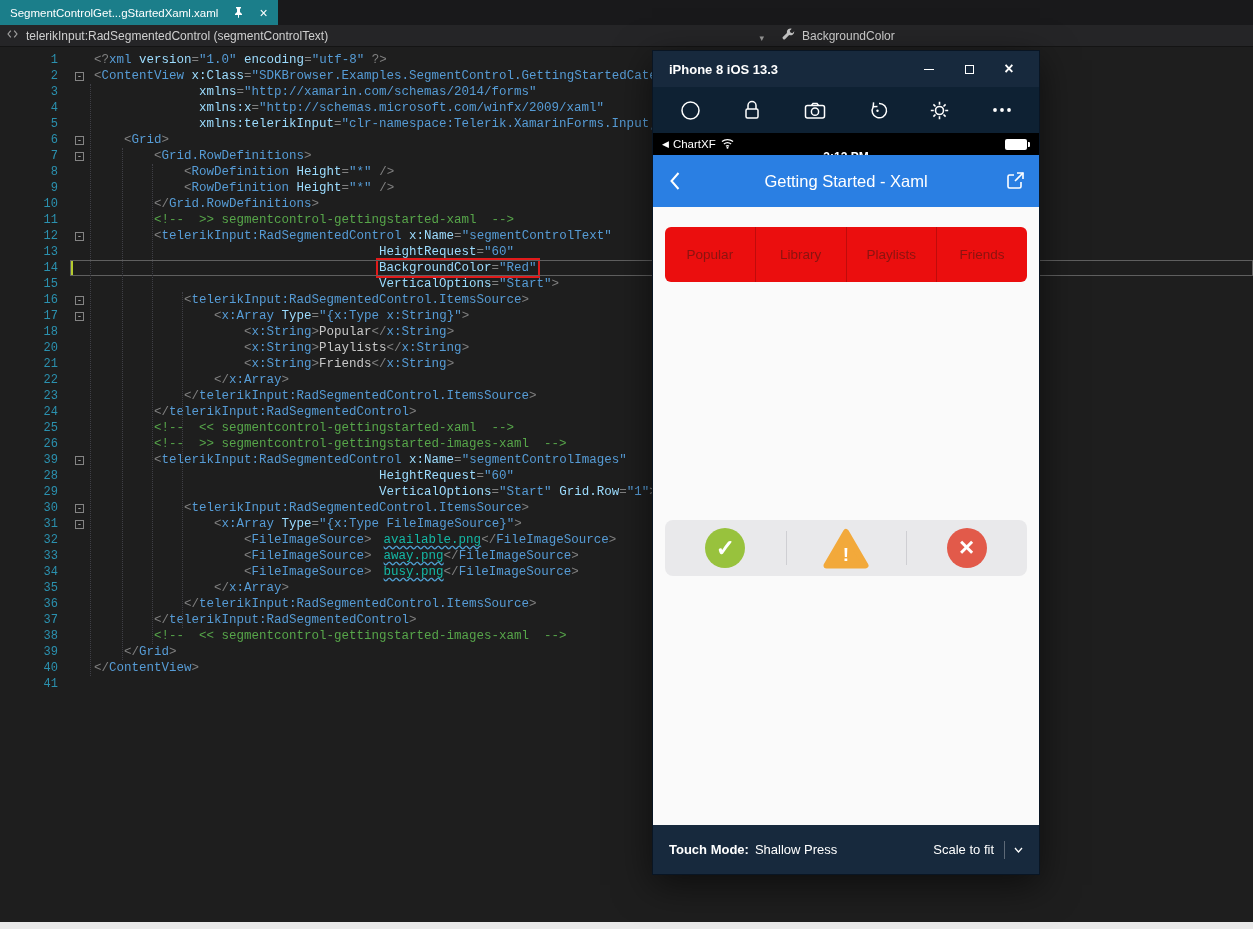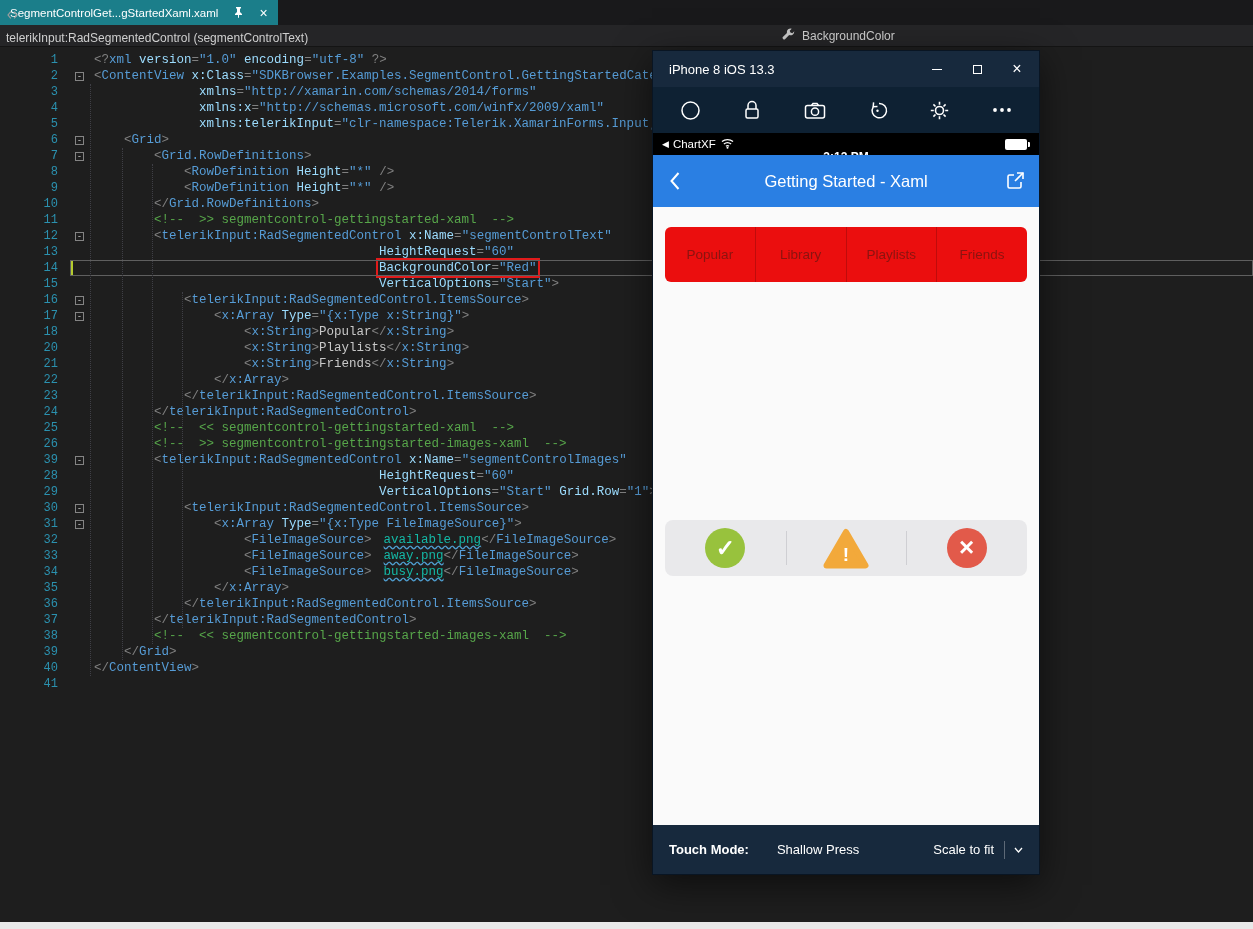--- a/index.html
+++ b/index.html
@@ -10,21 +10,21 @@
   .tabbar{position:absolute;top:0;left:0;right:0;height:25px;background:#19191b;display:flex;}
   .tab{display:flex;align-items:center;gap:16px;background:var(--tab_active);color:#fff;
        padding:0 10px;font-size:11.5px;max-width:280px;}
   .tab-label{white-space:nowrap;}
   .tab-close{font-size:14px;line-height:14px;cursor:default;}
   .pin svg{display:block;}
 
   
   .crumb{position:absolute;top:25px;left:0;right:0;height:22px;background:#252527;
          display:flex;align-items:center;font-size:12px;color:#cfcfcf;border-bottom:1px solid #141414;box-sizing:border-box;}
-  .crumb-left{display:flex;align-items:flex-start;gap:7px;width:772px;padding-left:6px;box-sizing:border-box;flex-direction:column;}
+  .crumb-left{display:flex;align-items:flex-end;gap:7px;width:772px;padding-left:6px;box-sizing:border-box;}
   .crumb-left .dd{margin-left:auto;color:#9a9a9a;font-size:9px;padding-right:8px;}
   .crumb-right{display:flex;align-items:center;gap:7px;padding-left:10px;}
 
   
   .editor{position:absolute;top:47px;left:0;right:0;bottom:0;background:#1e1e1e;}
   .lines{position:absolute;top:5px;left:0;right:0;}
   .guide{position:absolute;width:0;border-left:1px dotted #3f3f46;}
   .code-row{display:flex;height:16px;}
   .ln{width:70px;flex:none;text-align:right;padding-right:12px;box-sizing:border-box;
       color:var(--line_number_blue);font-family:"Liberation Mono","DejaVu Sans Mono",monospace;
@@ -50,21 +50,21 @@
   .redbox{outline:2px solid var(--highlight_box_red);outline-offset:1px;}
 
   
   .hscroll{position:absolute;left:0;right:0;bottom:0;height:7px;background:#e9e9e9;z-index:5;}
 
   
   .sim{position:absolute;left:652px;top:50px;width:388px;height:825px;background:#0e2133;
        box-shadow:0 10px 35px rgba(0,0,0,0.55);z-index:10;display:flex;flex-direction:column;
        border:1px solid #091523;box-sizing:border-box;}
   .sim-title{height:36px;flex:none;background:#17293d;color:#fff;display:flex;align-items:center;
-             padding:0 2px 0 16px;font-size:13px;}
+             padding:0 10px 0 16px;font-size:13px;font-weight:bold;}
   .wcs{margin-left:auto;display:flex;}
   .wc{width:40px;height:36px;display:flex;align-items:center;justify-content:center;color:#fff;font-size:16px;}
   .ic-min{display:block;width:10px;height:1px;background:#fff;}
   .ic-max{display:block;width:9px;height:9px;border:1px solid #fff;box-sizing:border-box;}
   .sim-toolbar{height:46px;flex:none;background:#0e2133;display:flex;align-items:center;
                justify-content:space-between;padding:0 24px;}
   .tool{display:flex;align-items:center;justify-content:center;width:26px;height:26px;}
   .sim-status{height:22px;flex:none;background:#000;color:#fff;display:flex;align-items:center;
               font-size:11.5px;padding:0 9px;}
   .st-left{display:flex;align-items:center;gap:4px;width:132px;}
@@ -86,21 +86,21 @@
   .seg-gray{position:absolute;left:12px;right:12px;top:313px;height:56px;background:#e9e9eb;
             border-radius:8px;display:flex;}
   .seg-gray .cell{flex:1;position:relative;display:flex;align-items:center;justify-content:center;}
   .seg-gray .cell + .cell::before{content:"";position:absolute;left:0;top:11px;bottom:11px;width:1px;background:#cfcfd3;}
   .ico.circle{width:40px;height:40px;border-radius:50%;display:flex;align-items:center;
               justify-content:center;color:#fff;font-weight:bold;}
   .ico.green{background:var(--icon_green);font-size:23px;}
   .ico.redc{background:var(--icon_red);font-size:26px;line-height:1;padding-bottom:2px;box-sizing:border-box;}
   .tri-wrap{display:block;height:41px;}
   .sim-bottom{height:49px;flex:none;background:#17293d;color:#fff;display:flex;align-items:center;
-              padding:0 16px;font-size:13px;gap:22px;}
+              padding:0 16px;font-size:13px;}
   .tm-label{font-weight:bold;margin-right:6px;}
   .scale{margin-left:auto;display:flex;align-items:center;}
   .chev{border-left:1px solid rgba(255,255,255,0.3);padding-left:9px;margin-left:10px;
         display:flex;align-items:center;height:18px;}
 </style>
 </head>
 <body>
 
 <div class="tabbar">
   <div class="tab">

